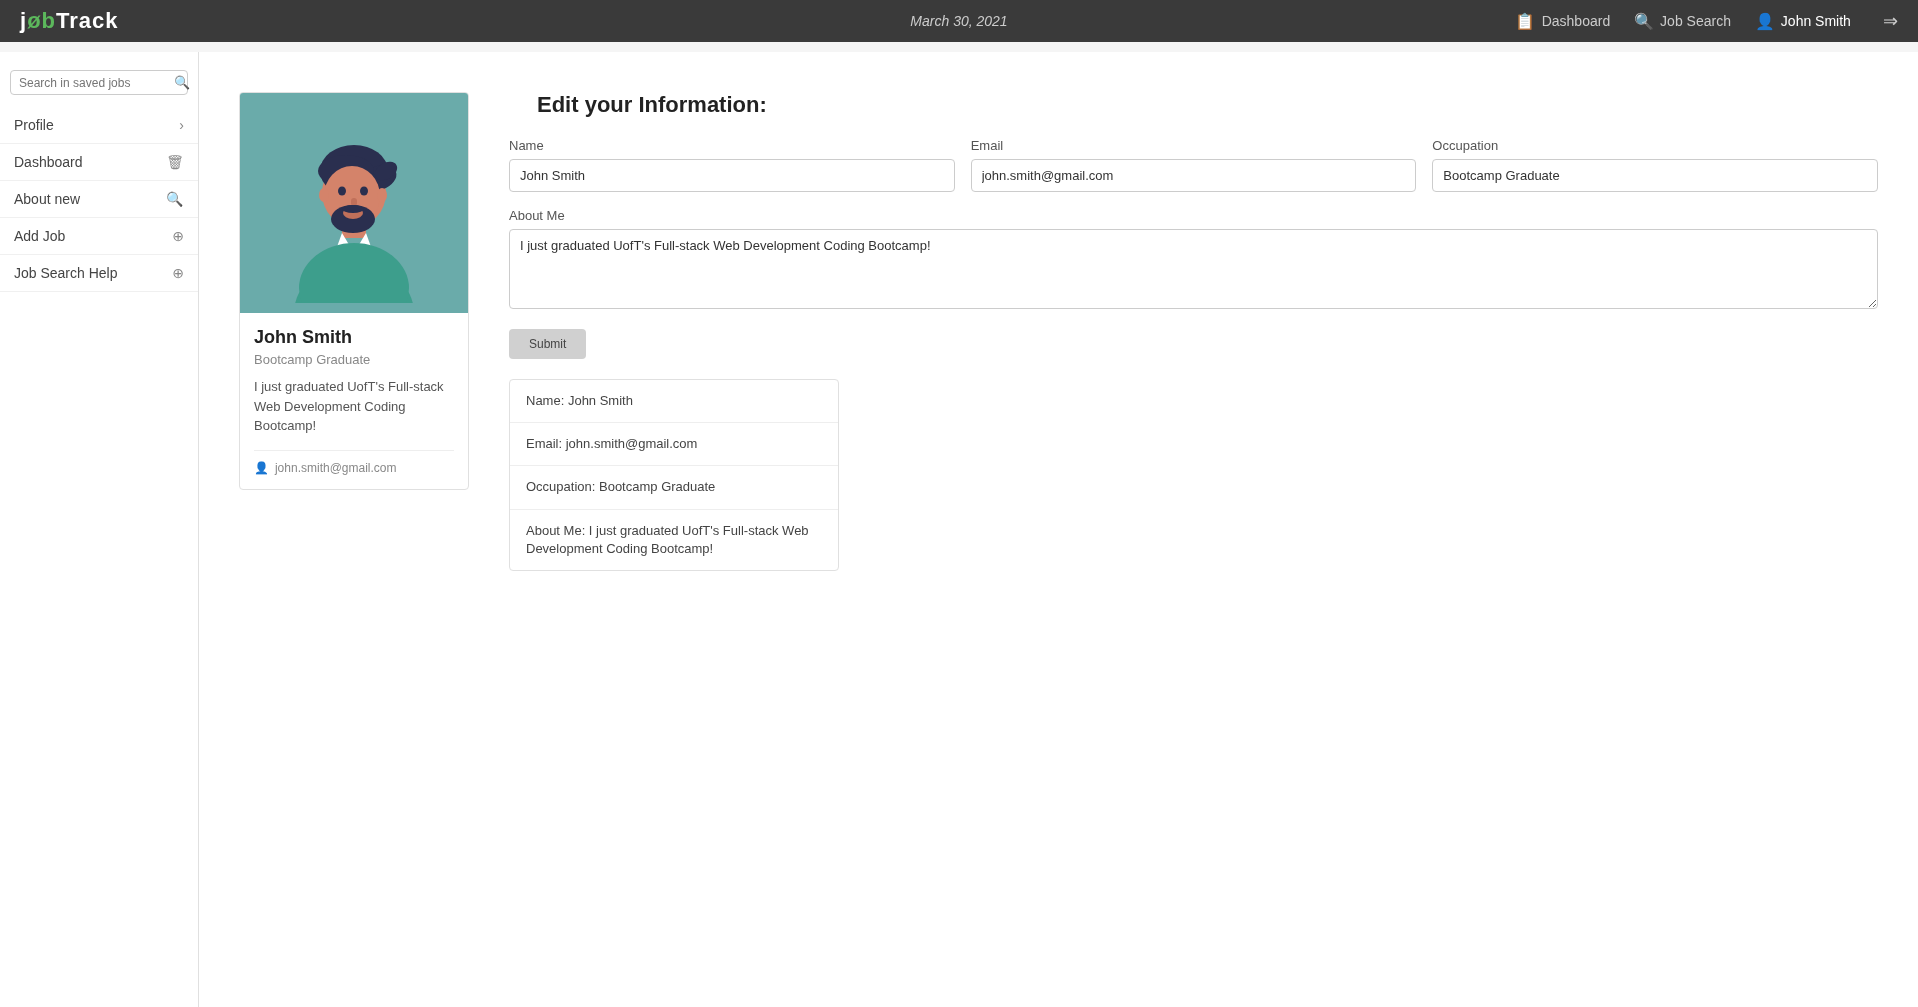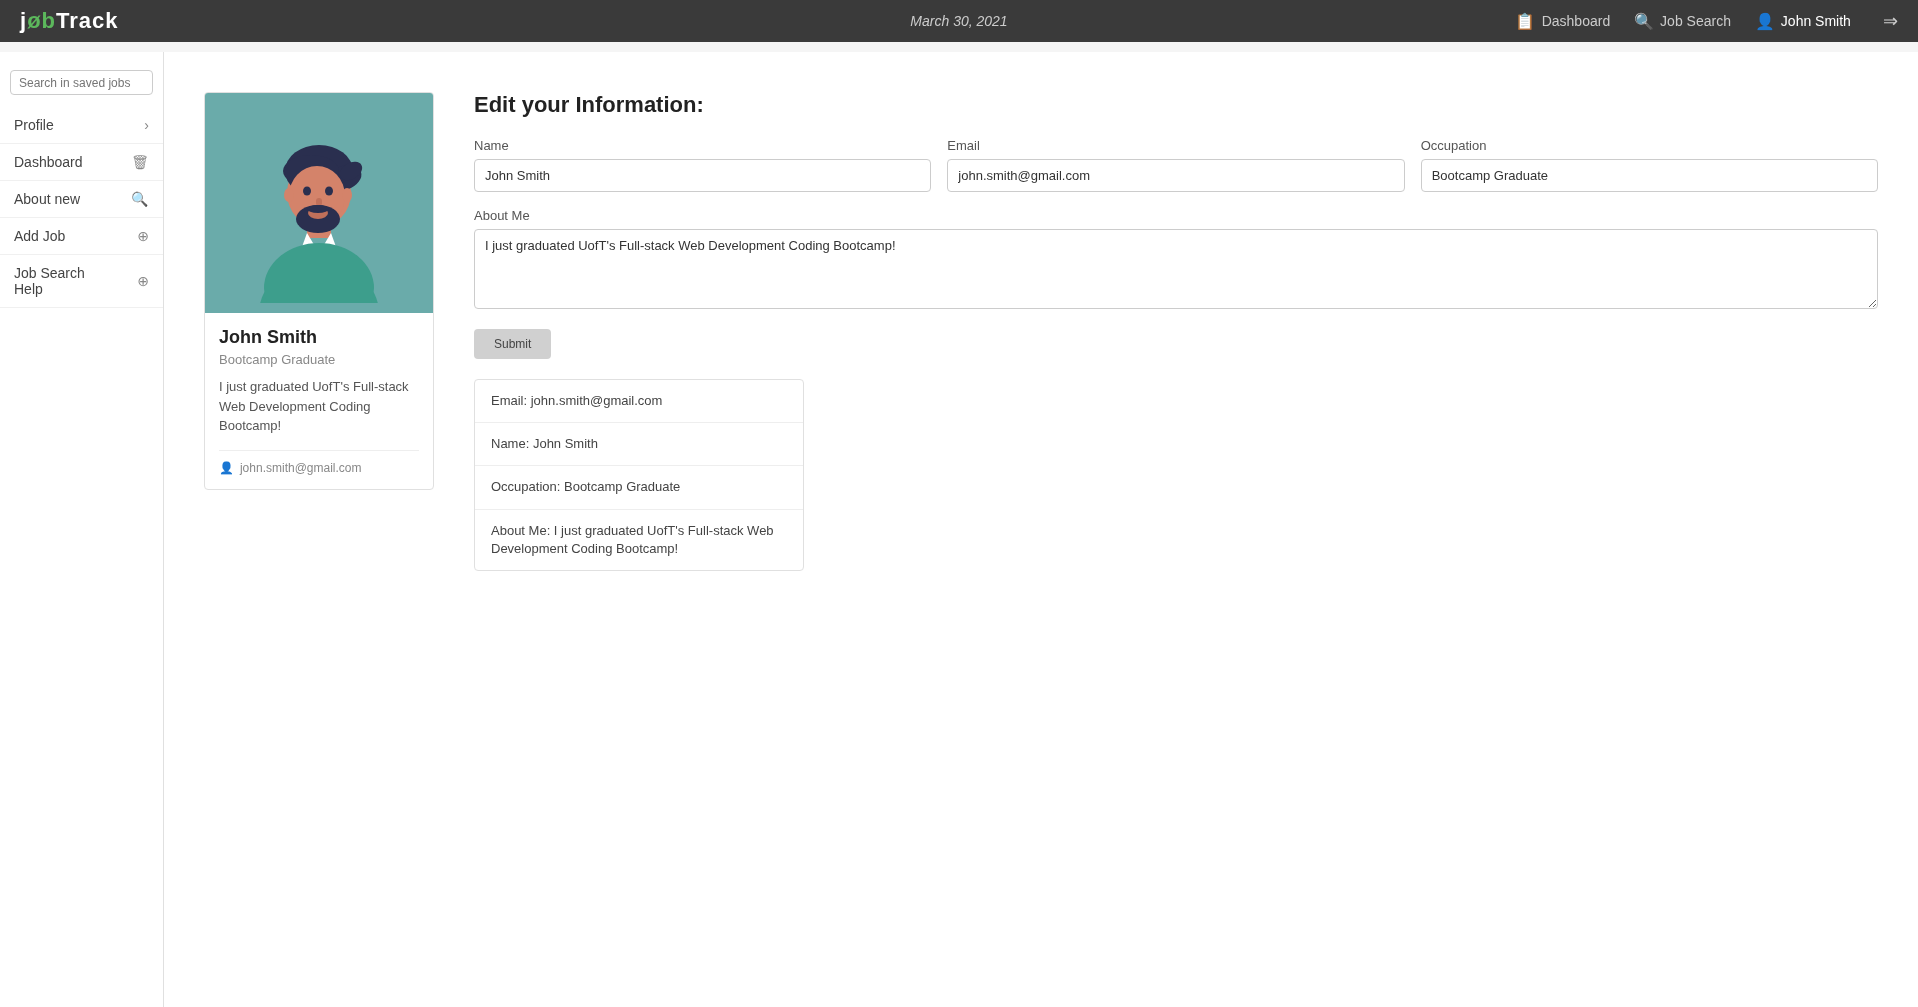--- a/index.html
+++ b/index.html
@@ -57,21 +57,21 @@
 
     
     .app-layout {
       display: flex;
       margin-top: 52px;
       min-height: calc(100vh - 52px);
     }
 
     
     .sidebar {
-      width: 164px;
+      width: 199px;
       background: #fff;
       border-right: 1px solid #e0e0e0;
       flex-shrink: 0;
       padding-top: 10px;
     }
     .sidebar-search {
       display: flex;
       align-items: center;
       margin: 8px 10px 12px 10px;
       border: 1px solid #ccc;
@@ -175,20 +175,21 @@
 
     
     .edit-form {
       flex: 1;
     }
     .edit-form-title {
       font-size: 22px;
       font-weight: bold;
       margin-bottom: 20px;
       color: #222;
+      margin-left: 28px;
     }
     .form-row {
       display: flex;
       gap: 16px;
       margin-bottom: 16px;
       align-items: flex-end;
     }
     .form-field {
       display: flex;
       flex-direction: column;
@@ -394,22 +395,22 @@
 
         <div class="about-section">
           <div class="about-label">About Me</div>
           <textarea class="form-textarea" rows="4" style="">I just graduated UofT's Full-stack Web Development Coding Bootcamp!</textarea>
         </div>
 
         <button class="submit-btn">Submit</button>
 
         
         <div class="profile-info-display">
+          <div class="info-row">Name:  John Smith</div>
           <div class="info-row">Email:  john.smith@gmail.com</div>
-          <div class="info-row">Name:  John Smith</div>
           <div class="info-row">Occupation:  Bootcamp Graduate</div>
           <div class="info-row">About Me:  I just graduated UofT's Full-stack Web Development Coding Bootcamp!</div>
         </div>
       </div>
 
     </div>
   </main>
 </div>
 
 </body></html>

